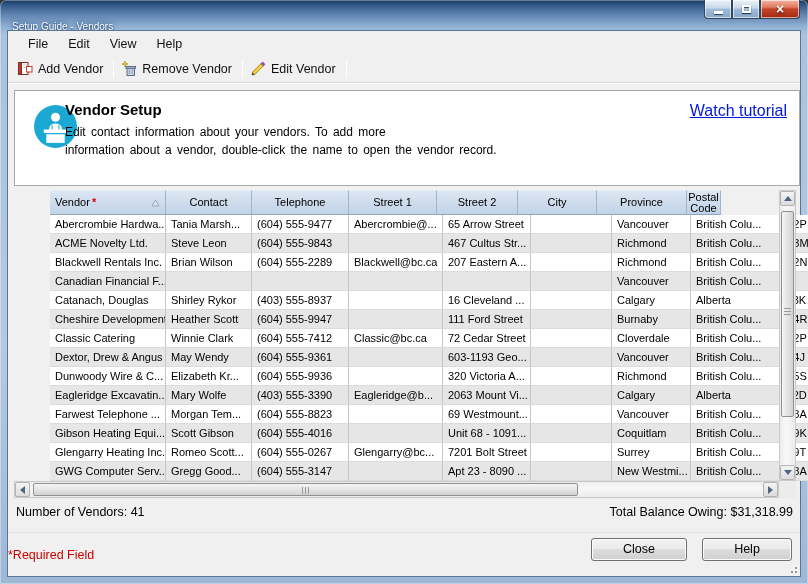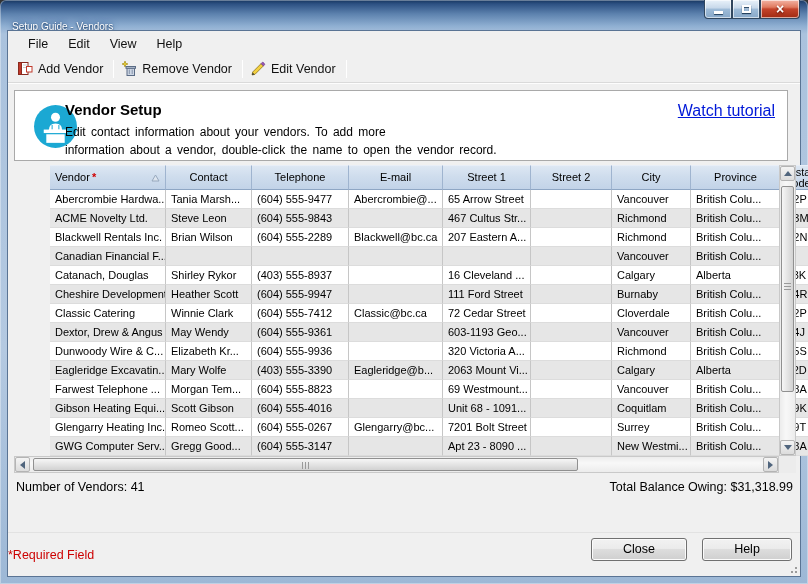--- a/index.html
+++ b/index.html
@@ -23,21 +23,21 @@
 
   .client{ position:absolute; left:7px; right:7px; top:30px; bottom:7px; background:#f0f0f0; border:1px solid #5a7494; }
 
   .menubar{ display:flex; height:25px; align-items:center; padding-left:10px; font-size:12.5px; color:#111; }
   .menu-item{ padding:3px 10px; }
 
   .toolbar{ display:flex; height:27px; align-items:center; padding-left:4px; border-bottom:1px solid #dadada; box-shadow:0 1px 0 #fdfdfd; }
   .tbtn{ display:flex; align-items:center; gap:5px; padding:2px 8px 2px 5px; font-size:12.5px; color:#111; }
   .tsep{ width:1px; height:18px; background:#b9b9b9; border-right:1px solid #fff; margin:0 2px; }
 
-  .header-panel{ position:relative; margin:7px 12px 0 6px; height:71px; background:#fff; border:1px solid #a9a9a9; }
+  .header-panel{ position:relative; margin:7px 0 0 6px; height:96px; background:#fff; border:1px solid #a9a9a9; }
   .hp-icon{ position:absolute; left:18px; top:13px; width:45px; height:45px; }
   .hp-title{ position:absolute; left:135px; top:10px; font-size:15px; font-weight:bold; color:#000; }
   .hp-title-wrap{ position:absolute; left:135px; top:32px; font-size:12px; color:#000; line-height:18px; word-spacing:2px; }
   .hp-link{ position:absolute; right:12px; top:11px; font-size:16px; color:#0018d8; text-decoration:underline; cursor:pointer; }
 
   .table{ position:relative; margin:4px 6px 0 6px; width:782px; height:308px; font-size:11px; }
   .grid{ position:absolute; left:0; top:0; width:765px;margin-left:36px; }
   .thead{ display:flex; height:25px; }
   .th{ position:relative; display:flex; align-items:center; justify-content:center; text-align:center; line-height:11px;
        background:linear-gradient(180deg,#dde7f3 0%,#cfdded 45%,#c2d3e8 100%);
@@ -181,23 +181,20 @@
             <svg class="sort" width="9" height="8">
               <path d="M4.5 1 L8 7 L1 7 Z" fill="#dde5ef" stroke="#97a8bd"></path>
             </svg>
           </div>
           <div class="th c1">
               <span>Contact</span>
             </div>
           <div class="th c2">
               <span>Telephone</span>
             </div>
-          <div class="th c3">
-              <span>E-mail</span>
-            </div>
           <div class="th c4">
               <span>Street 1</span>
             </div>
           <div class="th c5">
               <span>Street 2</span>
             </div>
           <div class="th c6">
               <span>City</span>
             </div>
           <div class="th c7">

